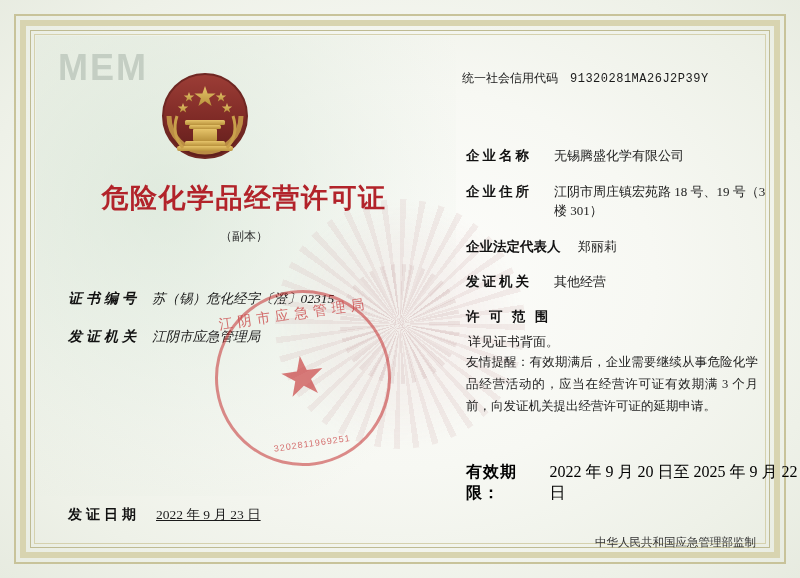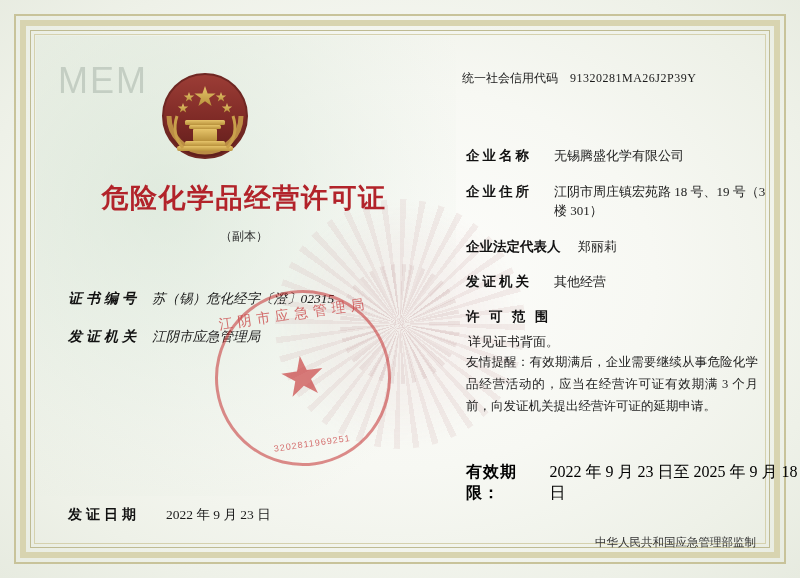--- a/index.html
+++ b/index.html
@@ -87,23 +87,23 @@
     left: 36px; top: 36px;
     width: 420px; height: 460px;
     background: radial-gradient(ellipse at 30% 35%, rgba(206,224,206,0.55) 0%, rgba(222,233,220,0.25) 55%, rgba(255,255,255,0) 80%);
     pointer-events: none;
   }
 
   
   .mem-watermark {
     position: absolute;
     left: 58px;
-    top: 60px;
+    top: 47px;
     font-size: 36px;
-    font-weight: normal;
+    font-weight: bold;
     letter-spacing: 2px;
     color: #b9c4b9;
     opacity: .75;
     font-family: "Liberation Sans", sans-serif;
     user-select: none;
   }
 
   
   .emblem {
     position: absolute;
@@ -168,21 +168,21 @@
 
   .issue-date-row {
     position: absolute;
     left: 68px;
     top: 462px;
     display: flex;
     align-items: baseline;
     font-size: 14px;
   }
   .issue-date-row .field-label { width: 84px; flex: 0 0 84px; margin-top: 44px; }
-  .issue-date-row .field-value { margin-left: 14px; }
+  .issue-date-row .field-value { margin-left: 4px; text-decoration: underline; }
 
   
   .seal {
     position: absolute;
     left: 215px;
     top: 290px;
     width: 170px;
     height: 170px;
     border: 3px solid rgba(196,40,42,0.62);
     border-radius: 50%;
@@ -223,21 +223,21 @@
     position: absolute;
     left: 462px;
     top: 70px;
     width: 295px;
   }
   .credit-code {
     display: flex;
     align-items: baseline;
     font-size: 12px;
     color: #1a1a1a;
-    font-family: Liberation Serif, serif;
+    font-family: Liberation Mono, monospace;
   }
   .credit-code .cc-label { letter-spacing: 0px; }
   .credit-code .cc-value { margin-left: 12px; letter-spacing: .5px; }
 
   .right-fields {
     position: absolute;
     left: 466px;
     top: 146px;
     width: 300px;
   }
@@ -405,18 +405,18 @@
     <div class="r-row block">
       <span class="r-label">许 可 范 围</span>
       <span class="r-value">详见证书背面。</span>
     </div>
   </div>
 
   <div class="note">友情提醒：有效期满后，企业需要继续从事危险化学品经营活动的，应当在经营许可证有效期满 3 个月前，向发证机关提出经营许可证的延期申请。</div>
 
   <div class="validity">
     <span class="v-label">有效期限：</span>
-    <span class="v-value">2022 年 9 月 23 日至 2025 年 9 月 18 日</span>
+    <span class="v-value">2022 年 9 月 20 日至 2025 年 9 月 22 日</span>
   </div>
 
   <div class="footer">中华人民共和国应急管理部监制</div>
 
 </div>
 
 </body></html>

